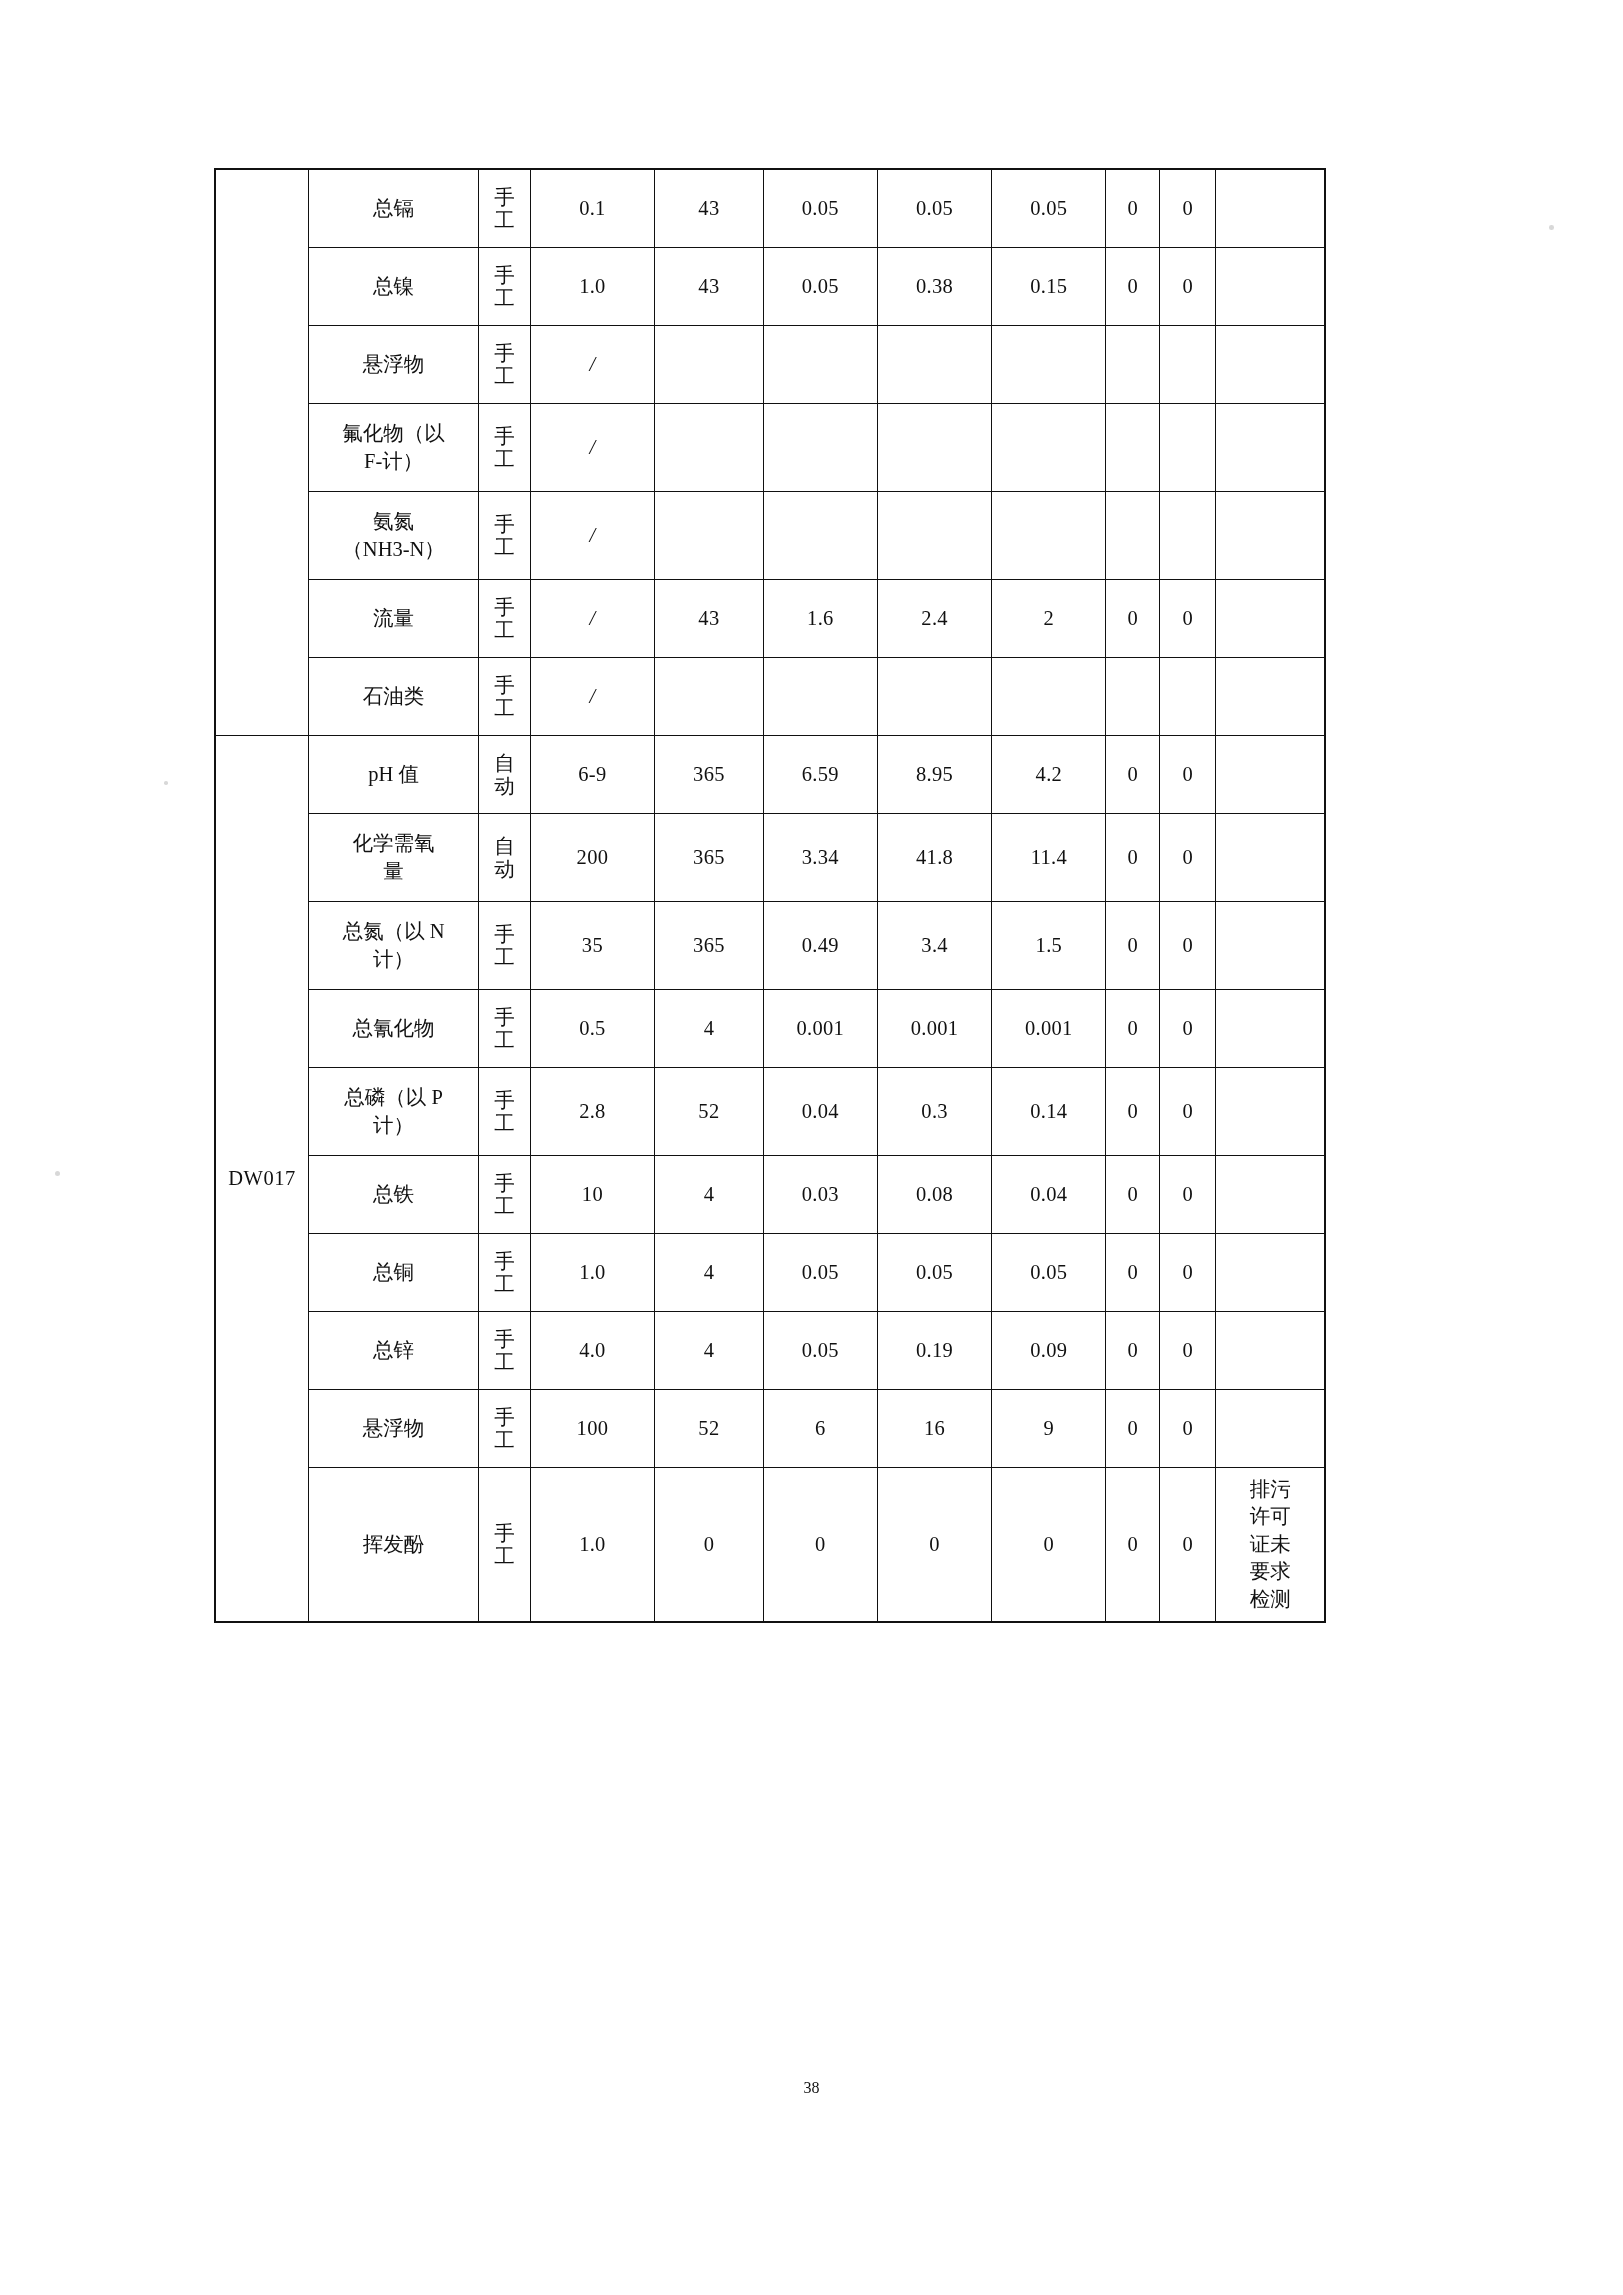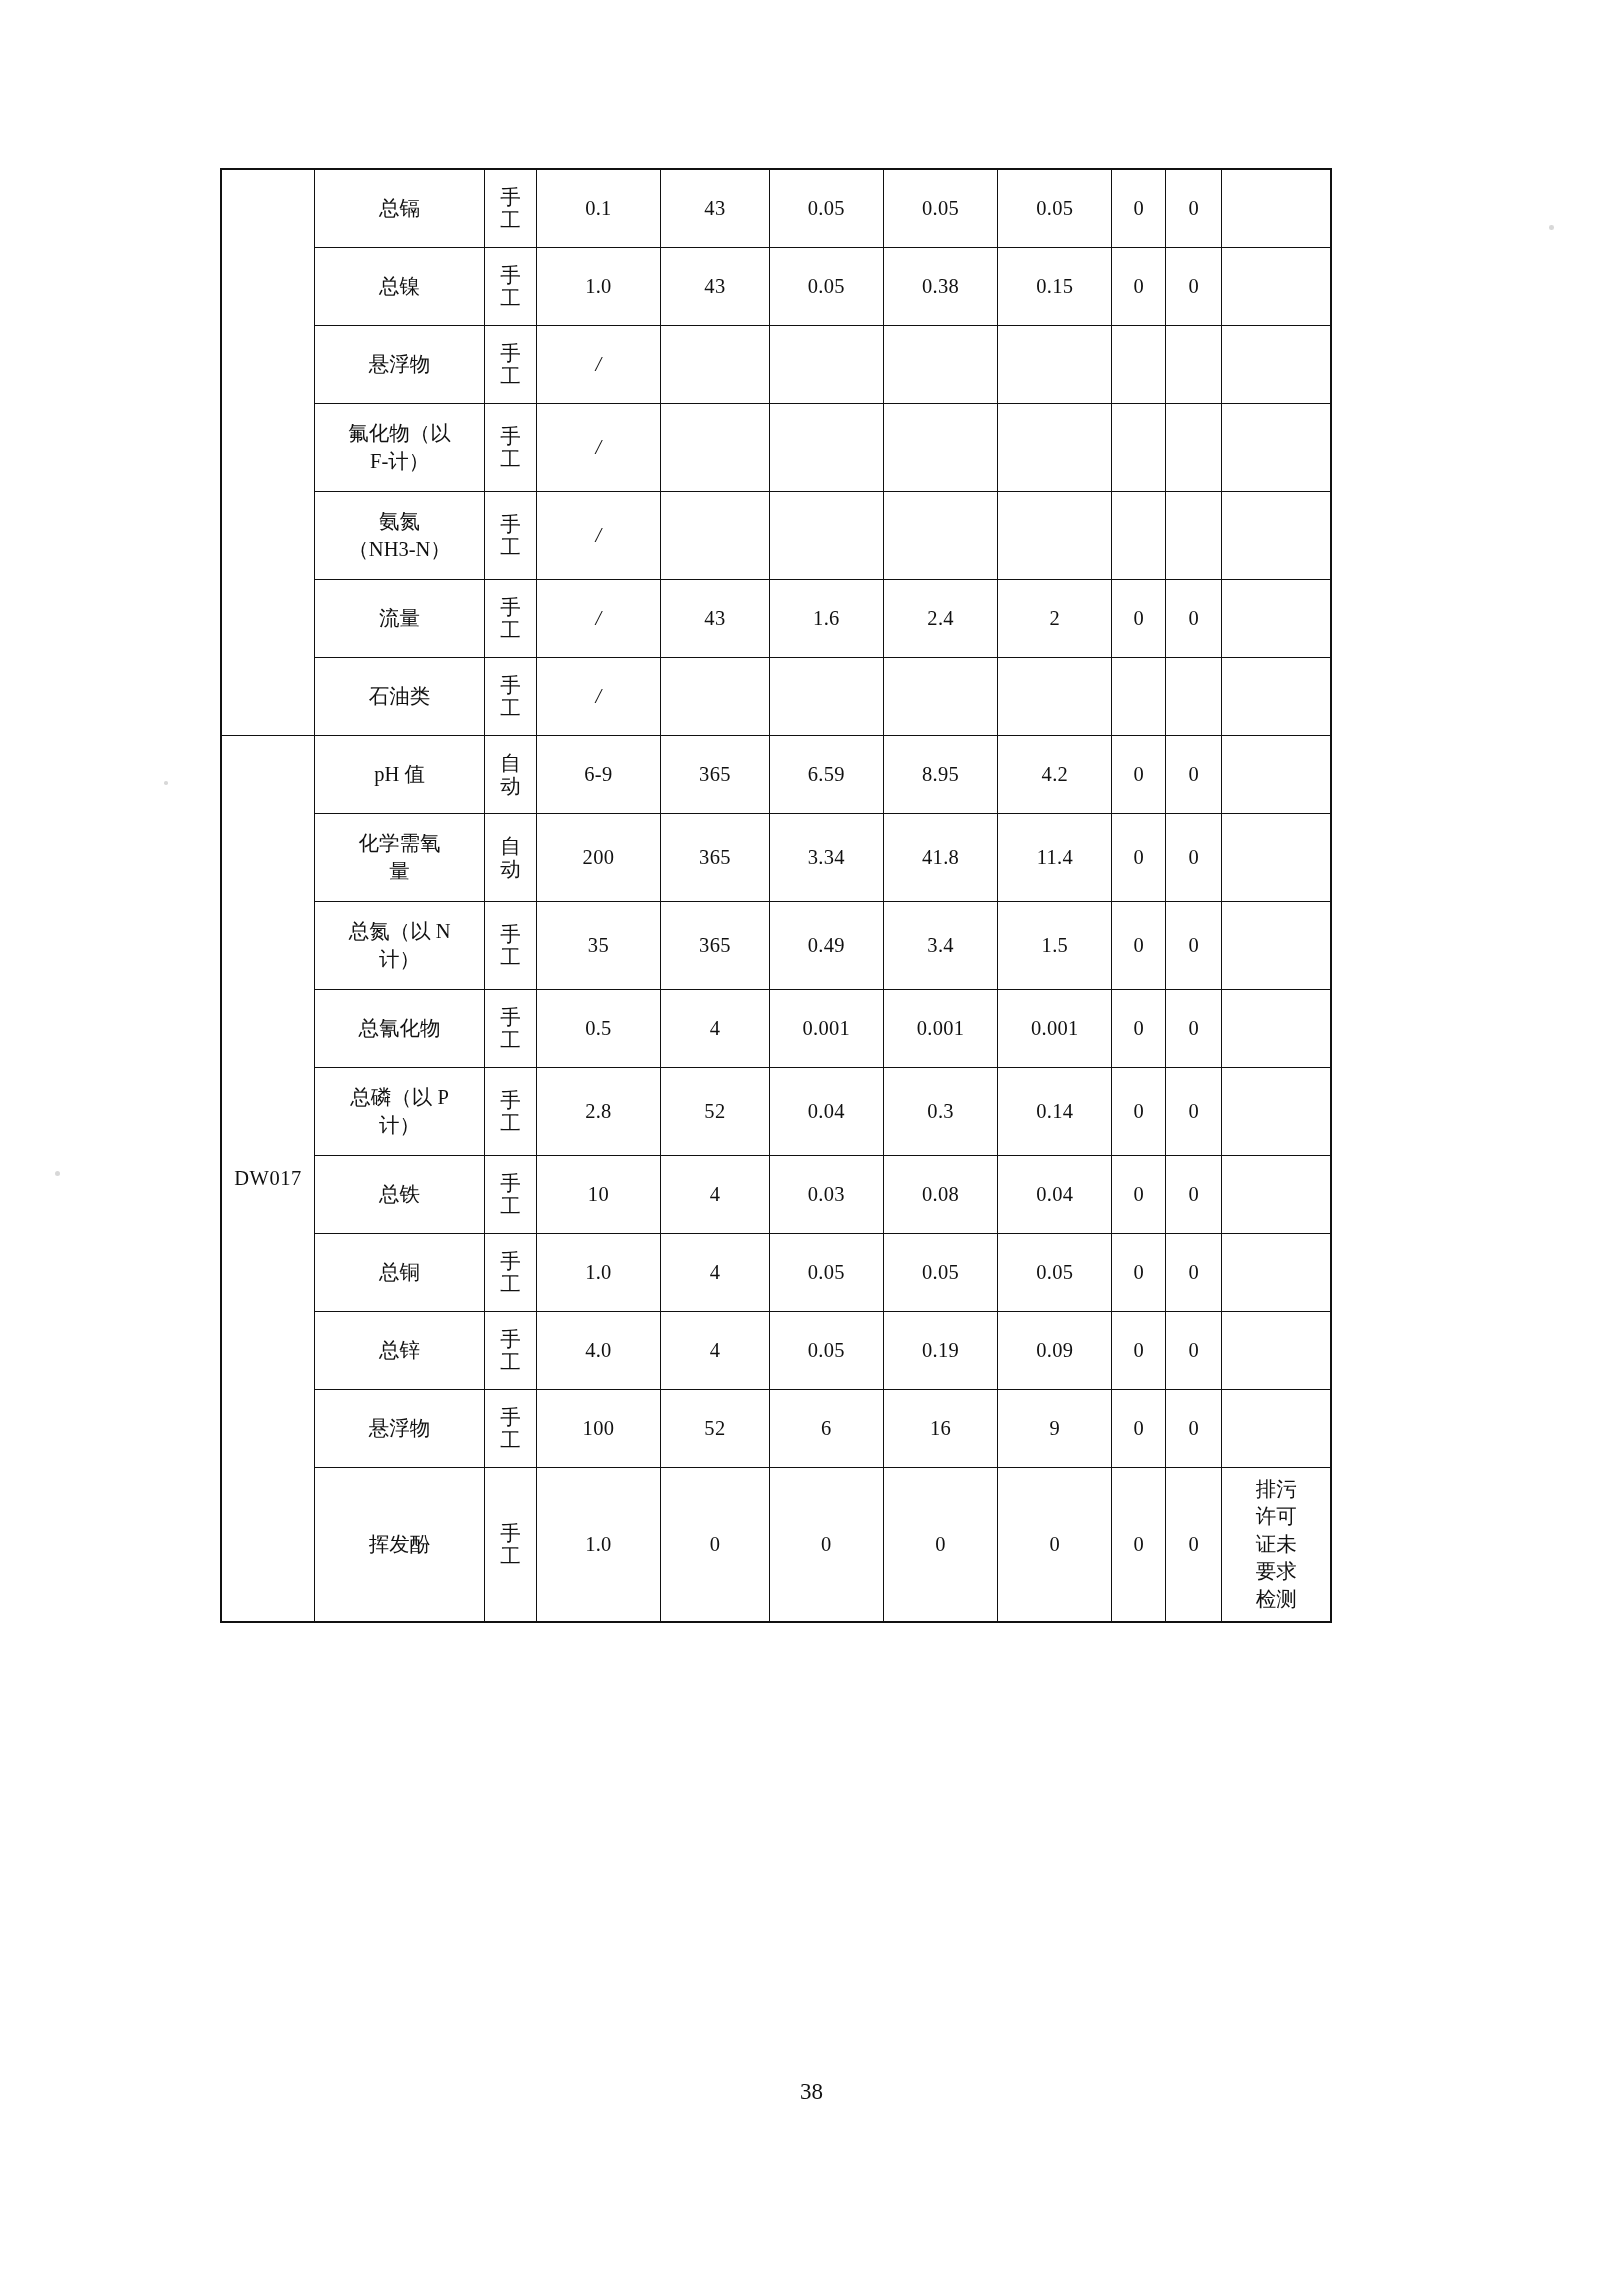--- a/index.html
+++ b/index.html
@@ -20,21 +20,21 @@
     position: absolute;
     left: 0; top: 0;
     width: 1623px;
     height: 2295px;
     background: #ffffff;
   }
 
   
   .table-wrap {
     position: absolute;
-    left: 221px;
+    left: 215px;
     top: 169px;
     width: 1110px;
   }
 
   table.report {
     border-collapse: collapse;
     table-layout: fixed;
     width: 1110px;
     border: 0;
   }
@@ -110,21 +110,21 @@
   tr.r-big td   { height: 87px; }
   tr.r-note td  { height: 153px; }
 
   
   .page-number {
     position: absolute;
     left: 0;
     top: 2079px;
     width: 1623px;
     text-align: center;
-    font-size: 23px;
+    font-size: 16px;
     color: #111111;
     font-family: "Liberation Serif", "DejaVu Serif", serif;
   }
 
   
   .speck {
     position: absolute;
     background: #d8d8d8;
     border-radius: 50%;
     pointer-events: none;

